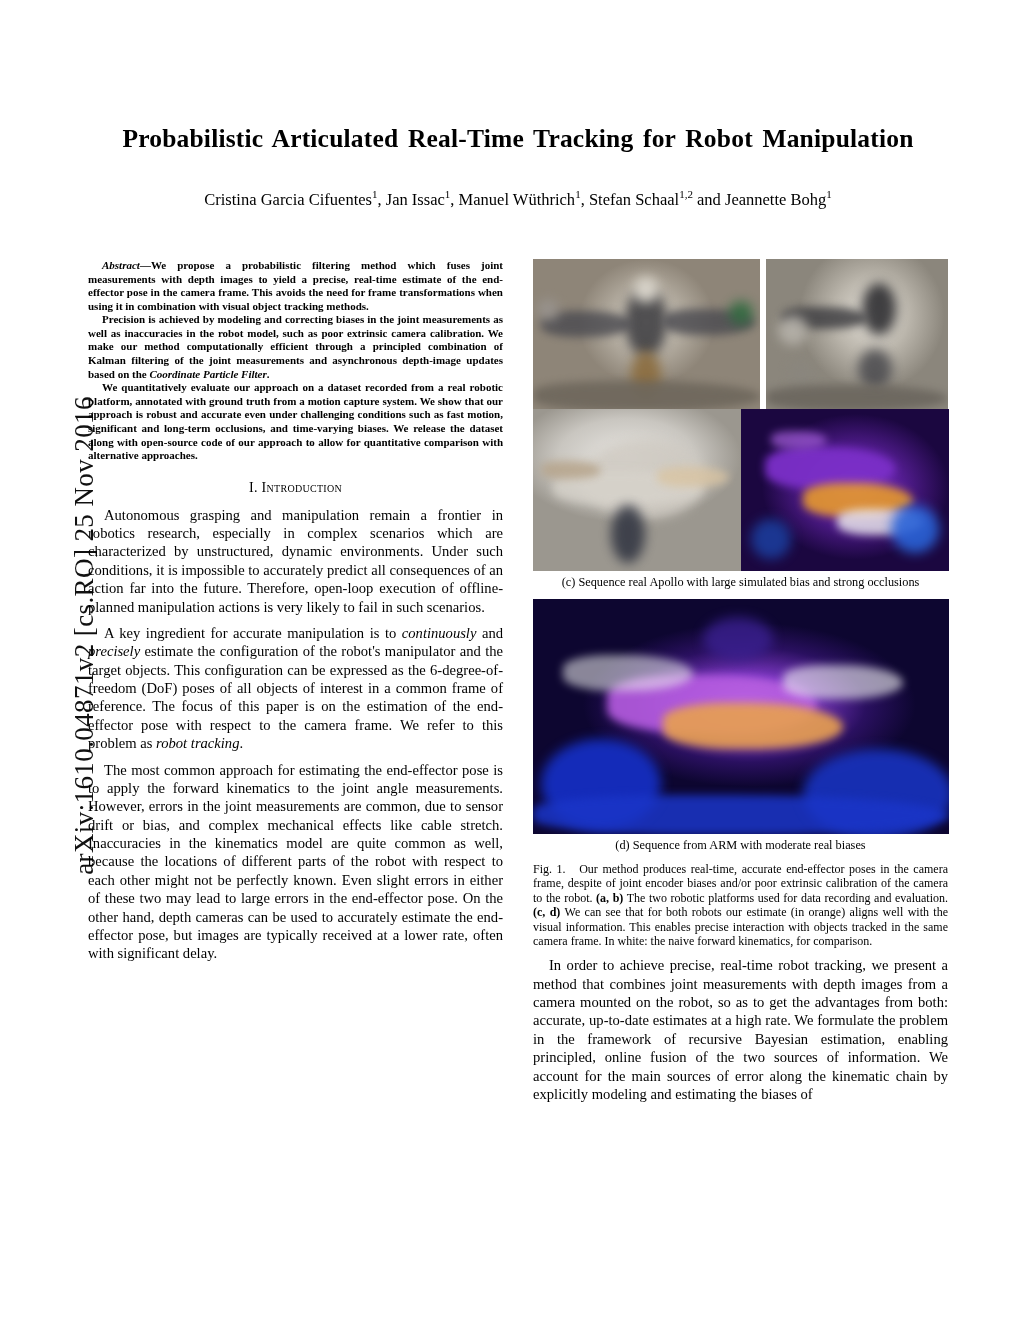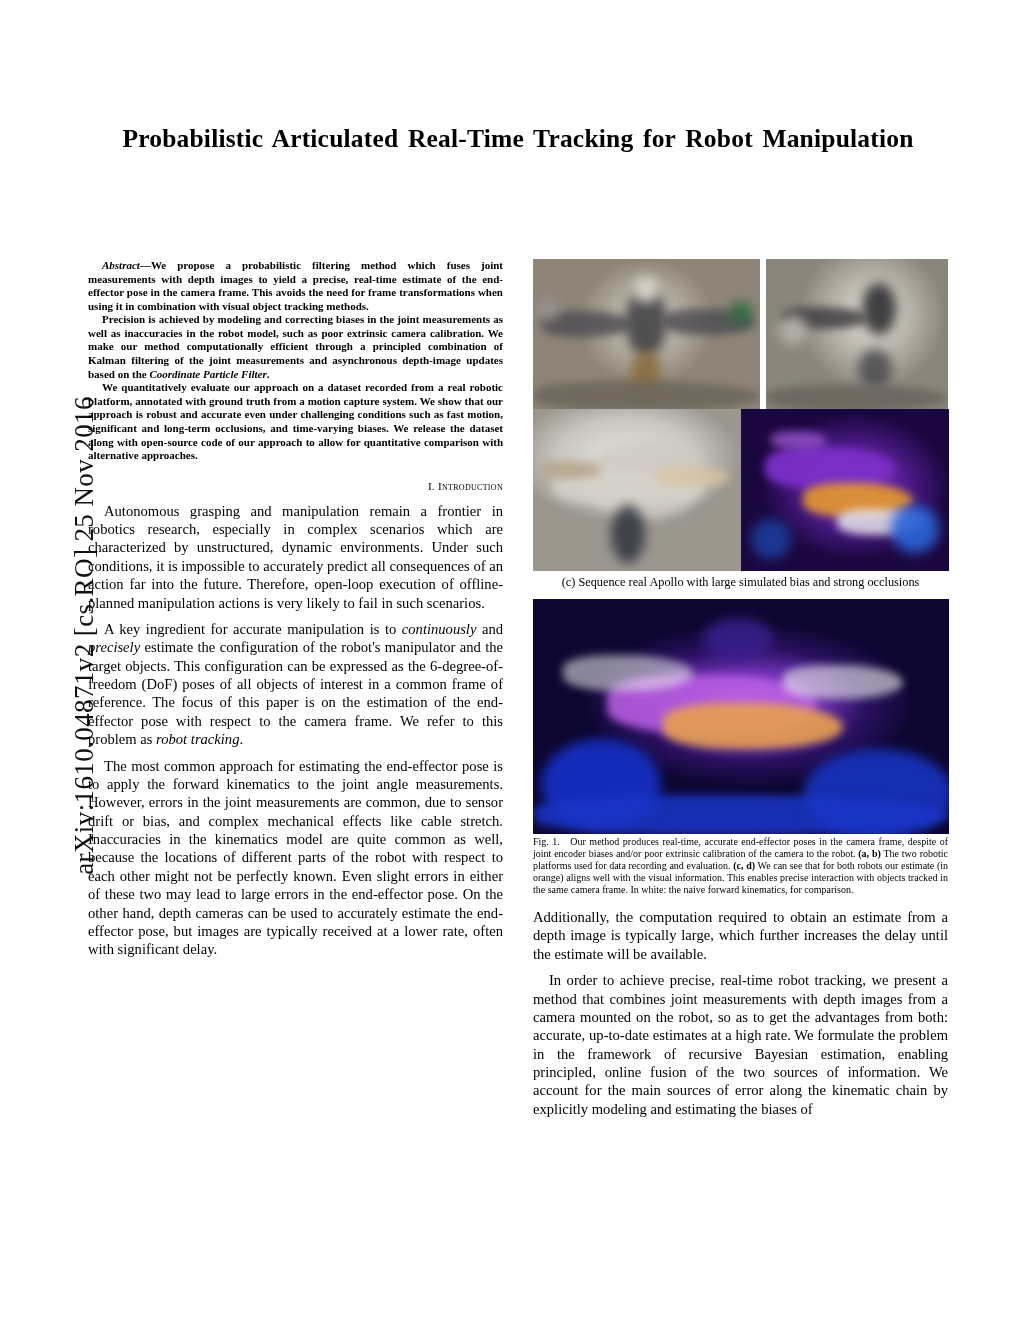--- a/index.html
+++ b/index.html
@@ -86,22 +86,22 @@
     font-weight: bold;
     font-size: 11px;
     line-height: 1.235;
     text-align: justify;
   }
   .abstract .lead { font-style: italic; }
   .abstract.indent { text-indent: 14px; }
   .ital { font-style: italic; }
 
   h2.section {
-    text-align: right;
-    font-size: 11px;
+    text-align: center;
+    font-size: 14px;
     font-weight: normal;
     font-variant: small-caps;
     margin: 17px 0 10px 0;
     letter-spacing: 0.3px;
   }
 
   
   .figrow { display: flex; gap: 6px; }
   .figbox {
     position: relative;
@@ -114,25 +114,24 @@
     margin-top: 4px;
     margin-bottom: 9px;
   }
   .caption-wide {
     font-size: 12.3px;
     text-align: center;
     margin-top: 4px;
     margin-bottom: 9px;
   }
   #fig-caption {
-    font-size: 10px;
+    font-size: 12px;
     line-height: 1.2;
     text-align: justify;
     margin-top: 2px;
-    margin-bottom: 12px;
   }
   #fig-caption .figlabel { }
   #fig-caption b { font-weight: bold; }
 
   
   .photo-apollo {
     background:
       radial-gradient(ellipse 30% 42% at 50% 42%, #d8d2c8 0%, #b9b2a6 45%, #8e8578 100%),
       linear-gradient(180deg, #c9c4ba 0%, #a39c90 60%, #6e675c 100%);
   }
@@ -171,20 +170,23 @@
 </style>
 </head>
 <body>
 
 <div id="arxiv-stamp">arXiv:1610.04871v2  [cs.RO]  25 Nov 2016</div>
 
 <div id="page">
 
   <div id="title">Probabilistic Articulated Real-Time Tracking for Robot Manipulation</div>
 
+  <div id="authors">
+    <span>Cristina Garcia Cifuentes</span><span class="sup">1</span><span>, Jan Issac</span><span class="sup">1</span><span>, Manuel Wüthrich</span><span class="sup">1</span><span>, Stefan Schaal</span><span class="sup">1,2</span><span> and Jeannette Bohg</span><span class="sup">1</span>
+  </div>
 
   <div id="columns">
 
     <div class="col" id="col-left">
 
       <p class="abstract indent"><span class="lead">Abstract—</span><span>We propose a probabilistic filtering method which fuses joint measurements with depth images to yield a precise, real-time estimate of the end-effector pose in the camera frame. This avoids the need for frame transformations when using it in combination with visual object tracking methods.</span></p>
 
       <p class="abstract indent"><span>Precision is achieved by modeling and correcting biases in the joint measurements as well as inaccuracies in the robot model, such as poor extrinsic camera calibration. We make our method computationally efficient through a principled combination of Kalman filtering of the joint measurements and asynchronous depth-image updates based on the </span><span class="ital">Coordinate Particle Filter</span><span>.</span></p>
 
       <p class="abstract indent">We quantitatively evaluate our approach on a dataset recorded from a real robotic platform, annotated with ground truth from a motion capture system. We show that our approach is robust and accurate even under challenging conditions such as fast motion, significant and long-term occlusions, and time-varying biases. We release the dataset along with open-source code of our approach to allow for quantitative comparison with alternative approaches.</p>
@@ -243,23 +245,23 @@
       <div class="figbox photo-arm-depth" style="width:416px;height:235px;">
         <div class="streak" style="width:210px;height:58px;left:74px;top:76px;background:#b65ce0;opacity:.9;"></div>
         <div class="streak" style="width:180px;height:46px;left:130px;top:104px;background:#e8a050;opacity:.9;"></div>
         <div class="streak" style="width:130px;height:36px;left:30px;top:56px;background:#f0f0f0;opacity:.55;"></div>
         <div class="streak" style="width:120px;height:34px;left:250px;top:66px;background:#f2f2f2;opacity:.6;"></div>
         <div class="blob" style="width:120px;height:90px;left:8px;top:140px;background:#1530c8;opacity:.9;"></div>
         <div class="blob" style="width:150px;height:90px;left:270px;top:150px;background:#1833c0;opacity:.9;"></div>
         <div class="streak" style="width:416px;height:40px;left:0;top:196px;background:#1a35c8;opacity:.85;"></div>
         <div class="blob" style="width:70px;height:44px;left:170px;top:18px;background:#3a2090;opacity:.8;"></div>
       </div>
+      <div class="caption-wide">(d) Sequence from ARM with moderate real biases</div>
 
       <div id="fig-caption">
         <span class="figlabel">Fig. 1.</span>&nbsp;&nbsp;&nbsp;<span>Our method produces real-time, accurate end-effector poses in the camera frame, despite of joint encoder biases and/or poor extrinsic calibration of the camera to the robot. </span><b>(a, b)</b><span> The two robotic platforms used for data recording and evaluation. </span><b>(c, d)</b><span> We can see that for both robots our estimate (in orange) aligns well with the visual information. This enables precise interaction with objects tracked in the same camera frame. In white: the naive forward kinematics, for comparison.</span>
       </div>
 
-      <p>Additionally, the computation required to obtain an estimate from a depth image is typically large, which further increases the delay until the estimate will be available.</p>
       <p class="indent" style="margin-top:8px;">In order to achieve precise, real-time robot tracking, we present a method that combines joint measurements with depth images from a camera mounted on the robot, so as to get the advantages from both: accurate, up-to-date estimates at a high rate. We formulate the problem in the framework of recursive Bayesian estimation, enabling principled, online fusion of the two sources of information. We account for the main sources of error along the kinematic chain by explicitly modeling and estimating the biases of</p>
     </div>
 
   </div>
 </div>
 
 </body></html>

